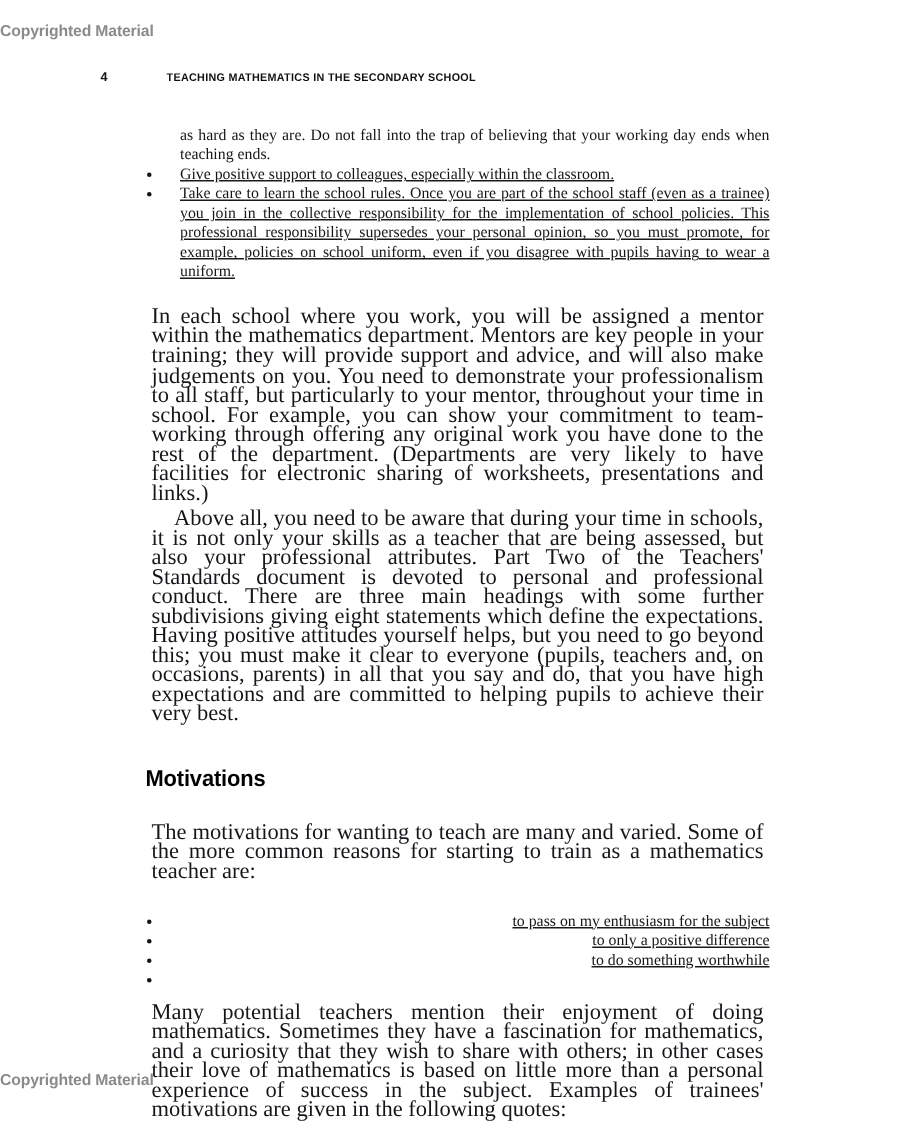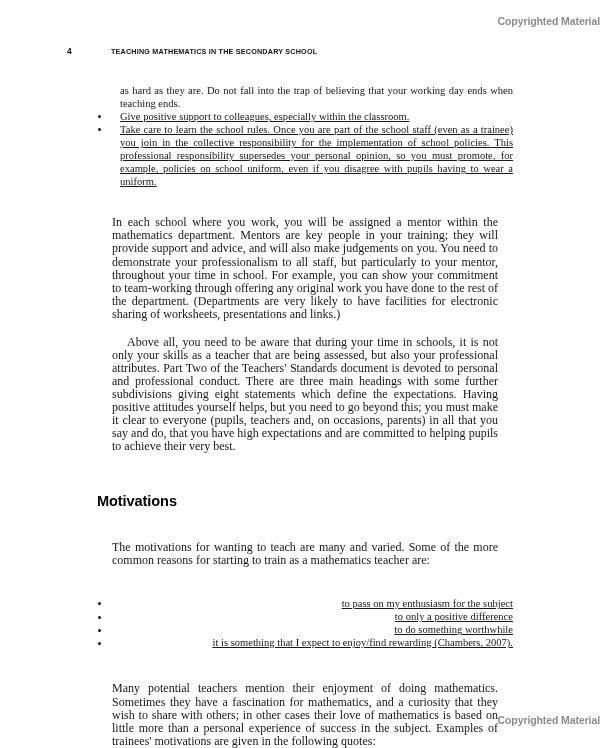--- a/index.html
+++ b/index.html
@@ -20,21 +20,21 @@
     position: absolute;
     inset: 0;
     background: #ffffff;
   }
 
   
   .watermark {
     position: absolute;
     left: 0;
     width: 600px;
-    text-align: right;
+    text-align: left;
     font-family: "Liberation Sans", "DejaVu Sans", sans-serif;
     font-size: 10.5px;
     font-weight: 700;
     letter-spacing: -0.1px;
     color: #8b8b8b;
     white-space: nowrap;
   }
   .watermark-top { top: 15px; }
   .watermark-bottom { top: 714px; }
 
@@ -65,22 +65,22 @@
 
   
   .column {
     position: absolute;
     left: 97px;
     top: 72px;
     width: 416px;
   }
 
   p.body {
-    margin: 15px;
-    font-size: 12px;
+    margin: 4px;
+    font-size: 15px;
     line-height: 13.05px;
     text-align: justify;
     text-justify: inter-word;
     hyphens: none;
     color: #16161a;
   }
   p.body.indented { text-indent: 15px; }
 
   .gap-sm { height: 12px; }
   .gap-md { height: 13px; }
@@ -184,21 +184,20 @@
       <li>
         <span class="dot"></span>
         <span>to only a positive difference</span>
       </li>
       <li>
         <span class="dot"></span>
         <span>to do something worthwhile</span>
       </li>
       <li>
         <span class="dot"></span>
-        <span>it is something that I expect to enjoy/find rewarding (Chambers, 2007).</span>
       </li>
     </ul>
 
     <div class="gap-sm" style="height:18px"></div>
 
     <p class="body">Many potential teachers mention their enjoyment of doing mathematics. Sometimes they have a fascination for mathematics, and a curiosity that they wish to share with others; in other cases their love of mathematics is based on little more than a personal experience of success in the subject. Examples of trainees' motivations are given in the following quotes:</p>
 
   </div>
 
   <div class="watermark watermark-bottom">Copyrighted Material</div>

